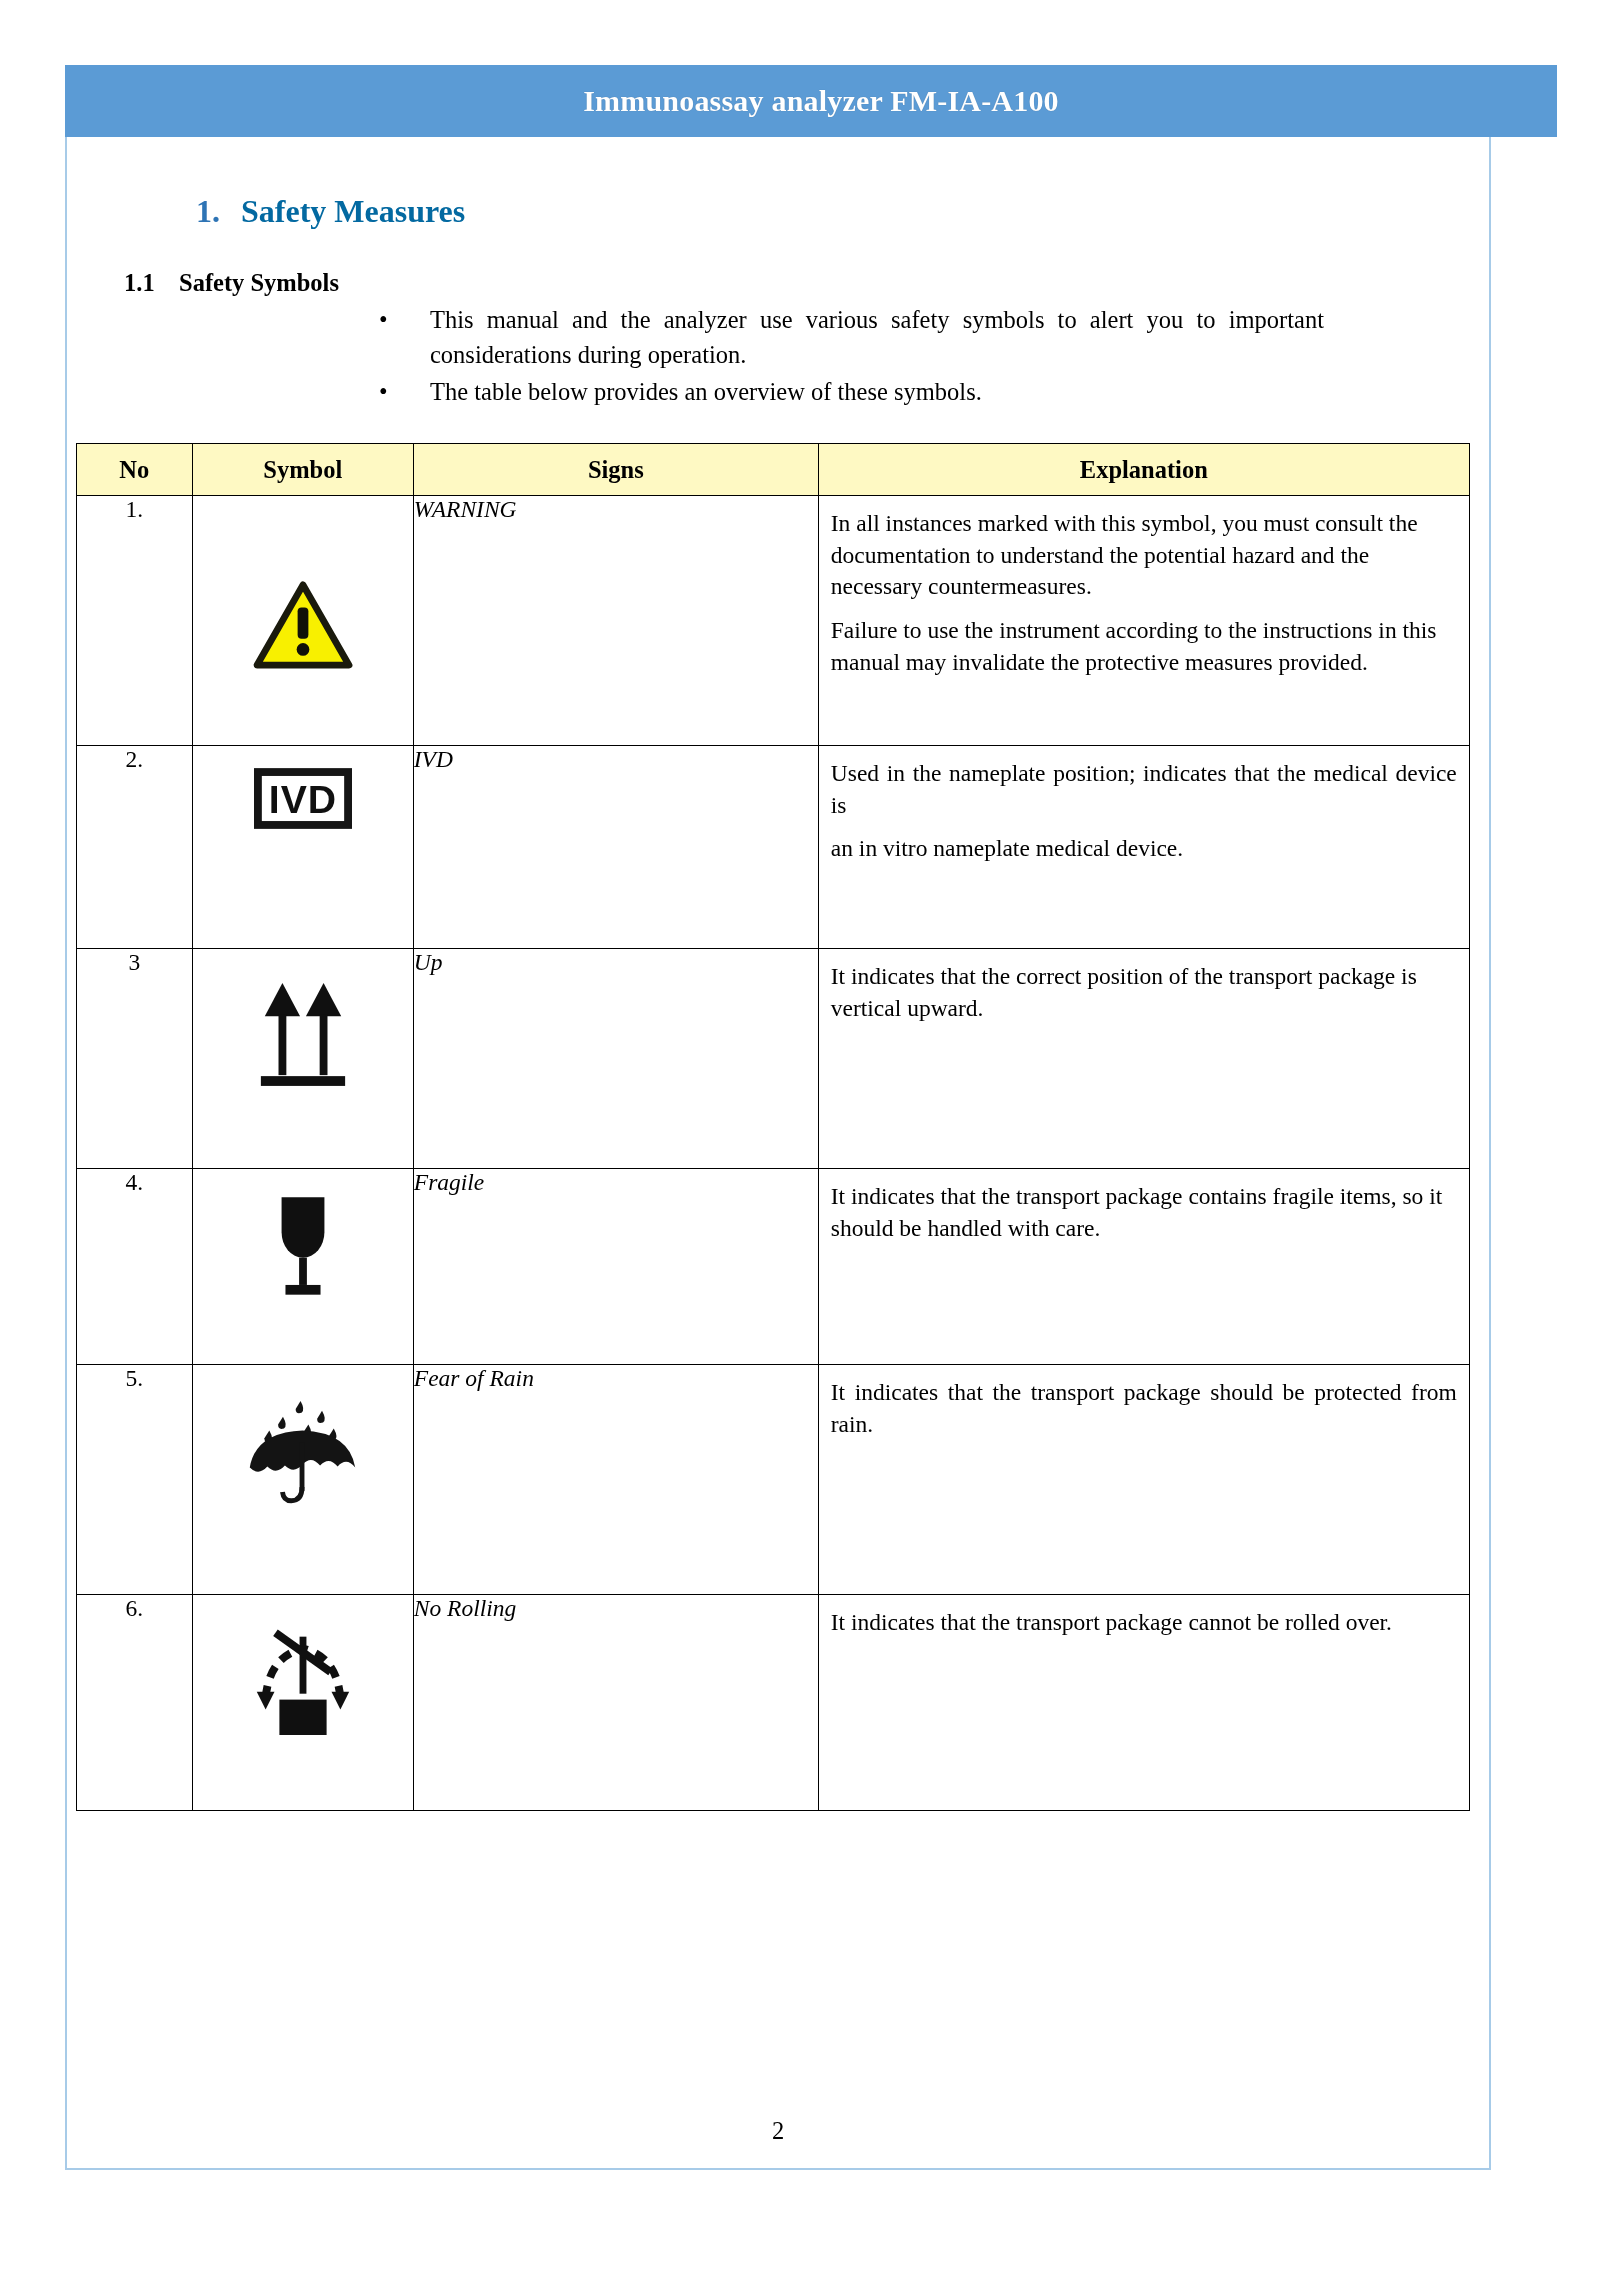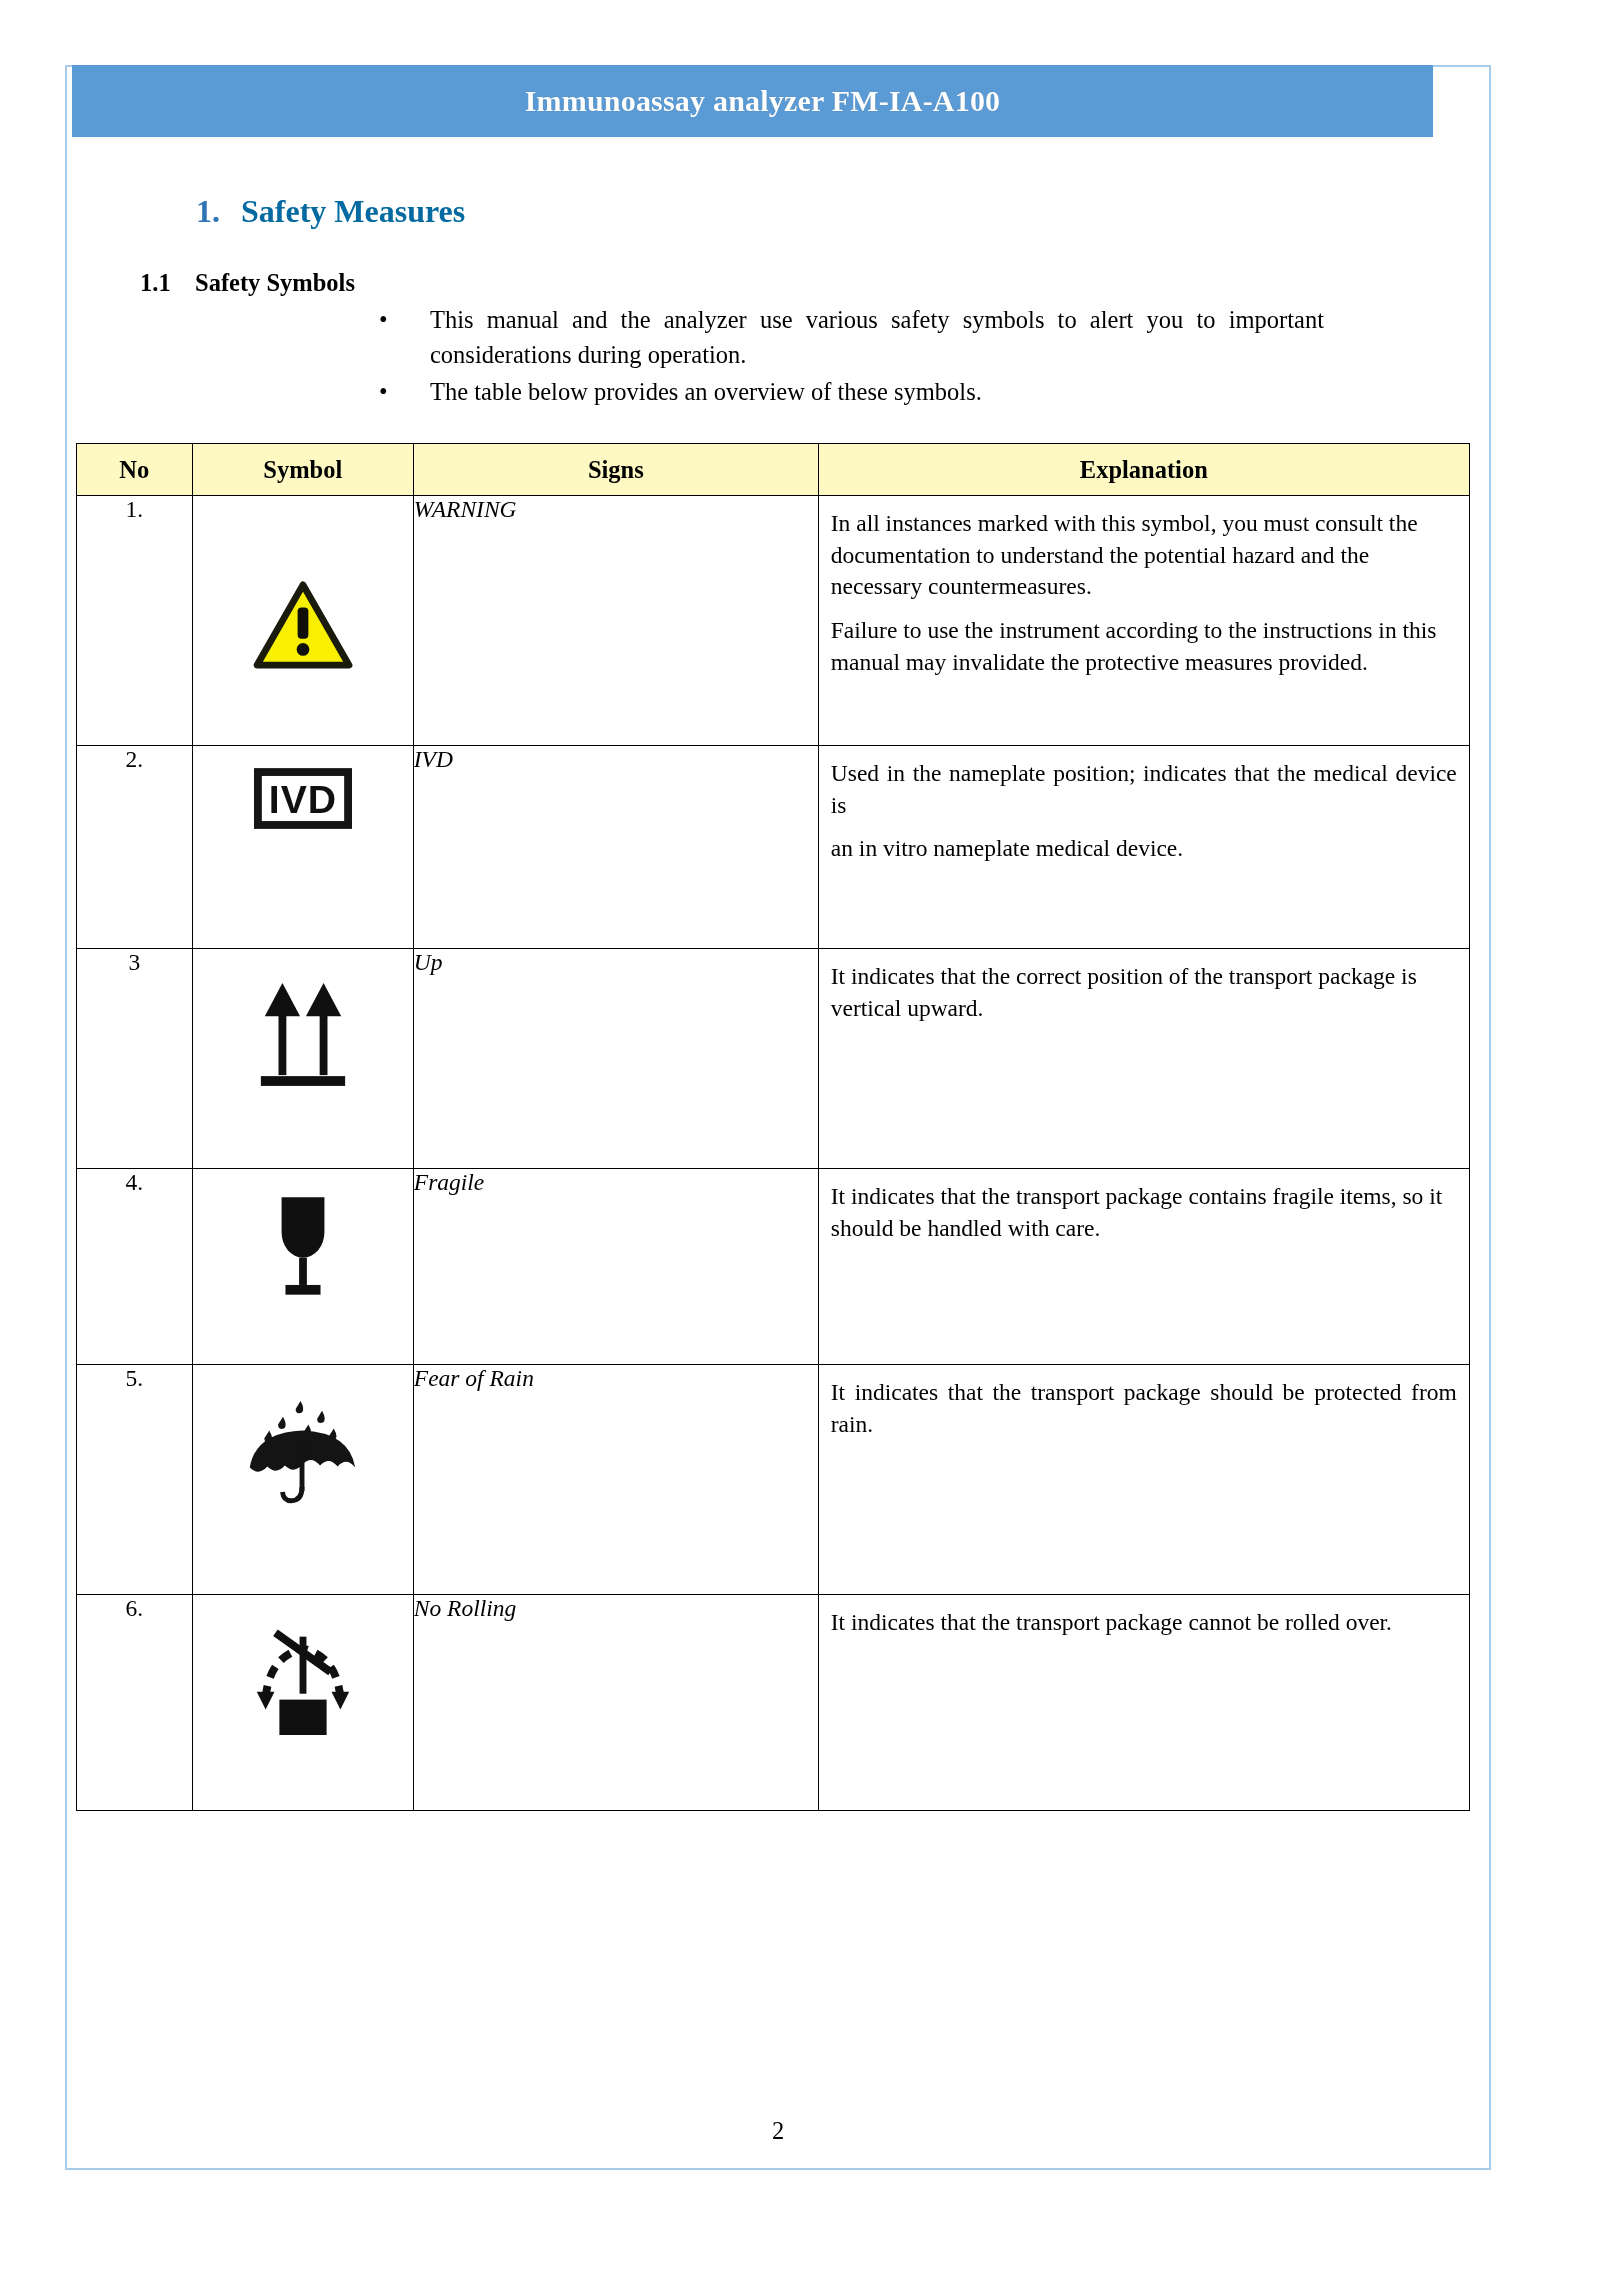--- a/index.html
+++ b/index.html
@@ -24,23 +24,23 @@
     width: 1426px;
     height: 2105px;
     border: 2px solid #a7cbe8;
     box-sizing: border-box;
     pointer-events: none;
   }
 
   
   .header-banner {
     position: absolute;
-    left: 72px;
+    left: 65px;
     top: 65px;
-    width: 1361px;
+    width: 1492px;
     height: 72px;
     background: #5b9bd5;
     box-sizing: border-box;
     display: flex;
     align-items: center;
     justify-content: center;
     padding-left: 20px;
   }
   .header-title {
     color: #ffffff;
@@ -72,21 +72,21 @@
     flex: none;
   }
   .h1-text {
     color: #0369a1;
     font-size: 32px;
     font-weight: bold;
   }
 
   .h2-row {
     margin: 39px 0 0 0;
-    padding-left: 75px;
+    padding-left: 59px;
     display: flex;
     align-items: baseline;
   }
   .h2-num {
     font-size: 24.5px;
     font-weight: bold;
     width: 55px;
     flex: none;
   }
   .h2-text {

